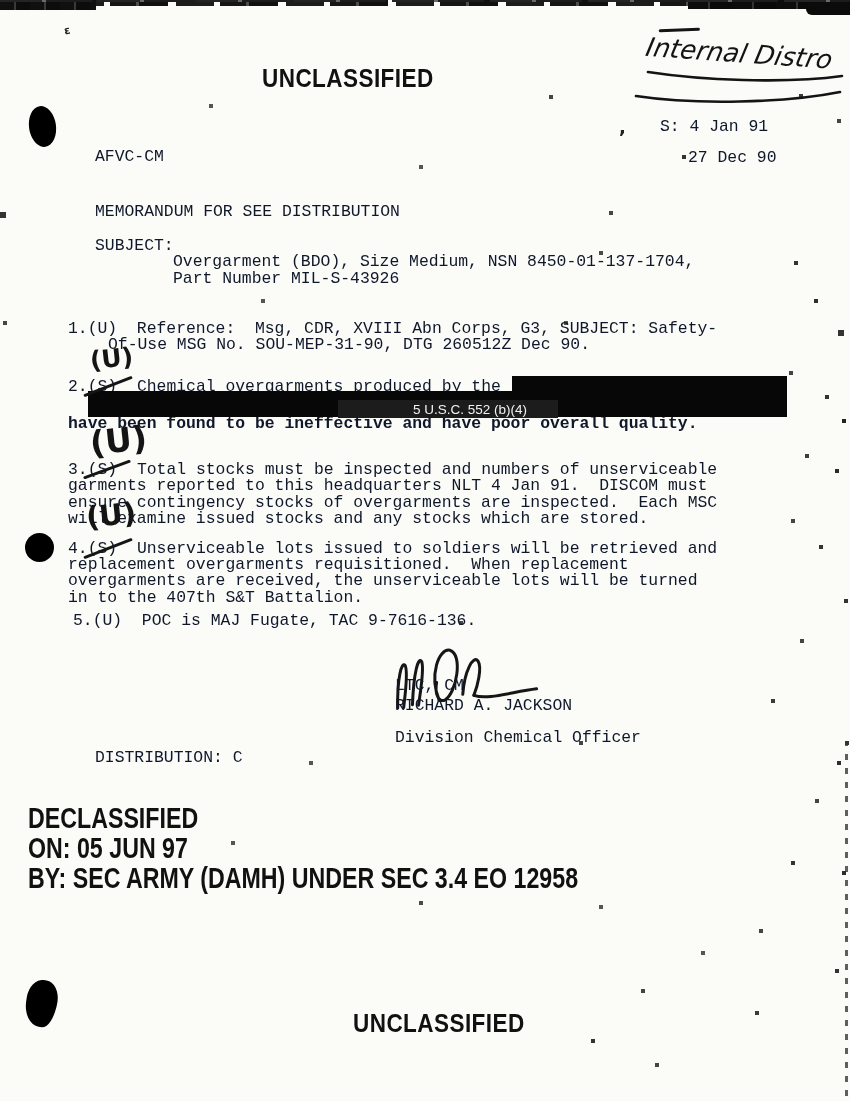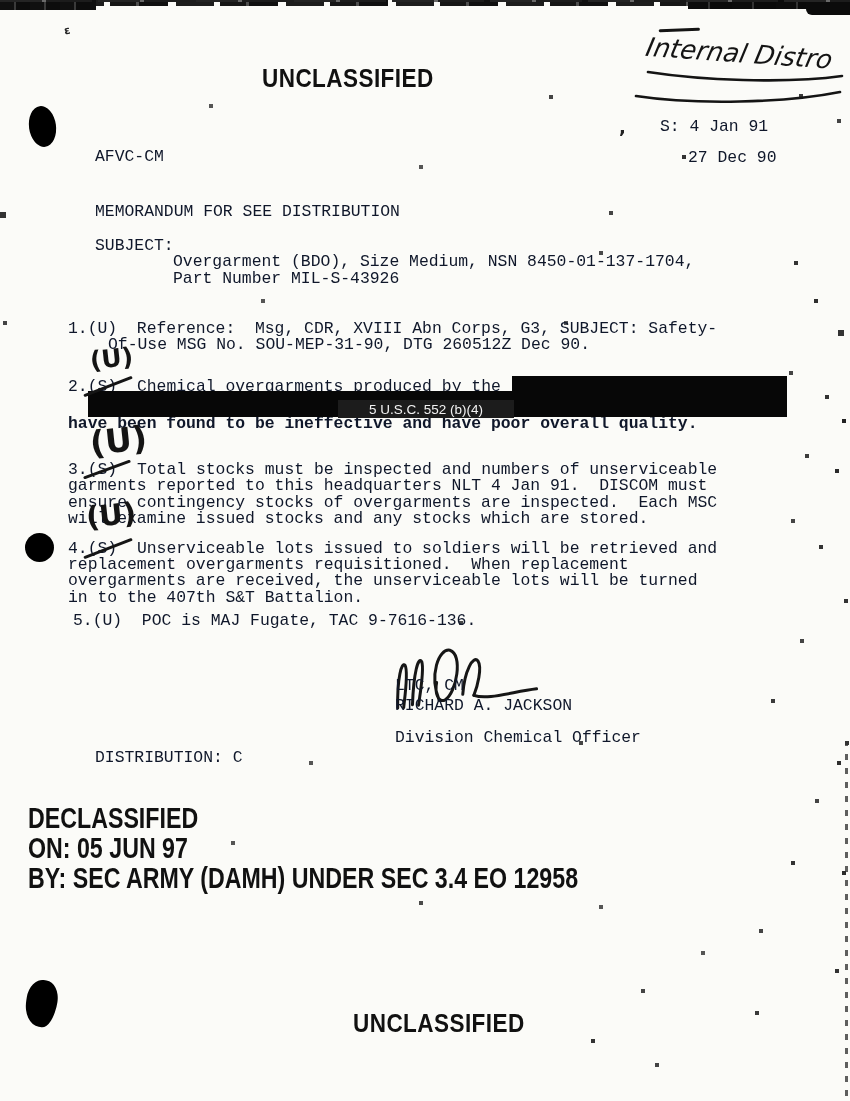--- a/index.html
+++ b/index.html
@@ -111,21 +111,21 @@
 
   <div class="tline" style="top:319px;">1.(U)  Reference:  Msg, CDR, XVIII Abn Corps, G3, SUBJECT: Safety-</div>
   <div class="tline" style="top:335px;margin-left:40px;">Of-Use MSG No. SOU-MEP-31-90, DTG 260512Z Dec 90.</div>
 
   <div class="umark" style="left:90px; top:346px; font-size:25px;">(U)</div>
   <div class="tline" style="top:377px;"><span>2.</span><span class="struck-wrap"><span>(S)</span></span><span>  Chemical overgarments produced by the</span></div>
   <div class="strike" style="left:82px; top:385px; width:52px; transform:rotate(-21deg);"></div>
 
   <div class="redbar" style="left:512px; top:376px; width:275px; height:20px;"></div>
   <div class="redbar" style="left:88px; top:391px; width:699px; height:26px;"></div>
-  <div class="citebox" style="left:338px; top:400px; width:176px; height:18px;">
+  <div class="citebox" style="left:338px; top:400px; width:176px; height:18px;padding-left:44px;">
       <span>5 U.S.C. 552 (b)(4)</span>
     </div>
 
   <div class="tline" style="top:414px;font-weight:bold;">have been found to be ineffective and have poor overall quality.</div>
 
   <div class="umark" style="left:90px; top:424px; font-size:33px;">(U)</div>
   <div class="tline" style="top:460px;"><span>3.</span><span class="struck-wrap"><span>(S)</span></span><span>  Total stocks must be inspected and numbers of unserviceable</span></div>
   <div class="strike" style="left:82px; top:468px; width:50px; transform:rotate(-20deg);"></div>
   <div class="tline" style="top:476px;">garments reported to this headquarters NLT 4 Jan 91.  DISCOM must</div>
   <div class="tline" style="top:493px;">ensure contingency stocks of overgarments are inspected.  Each MSC</div>

